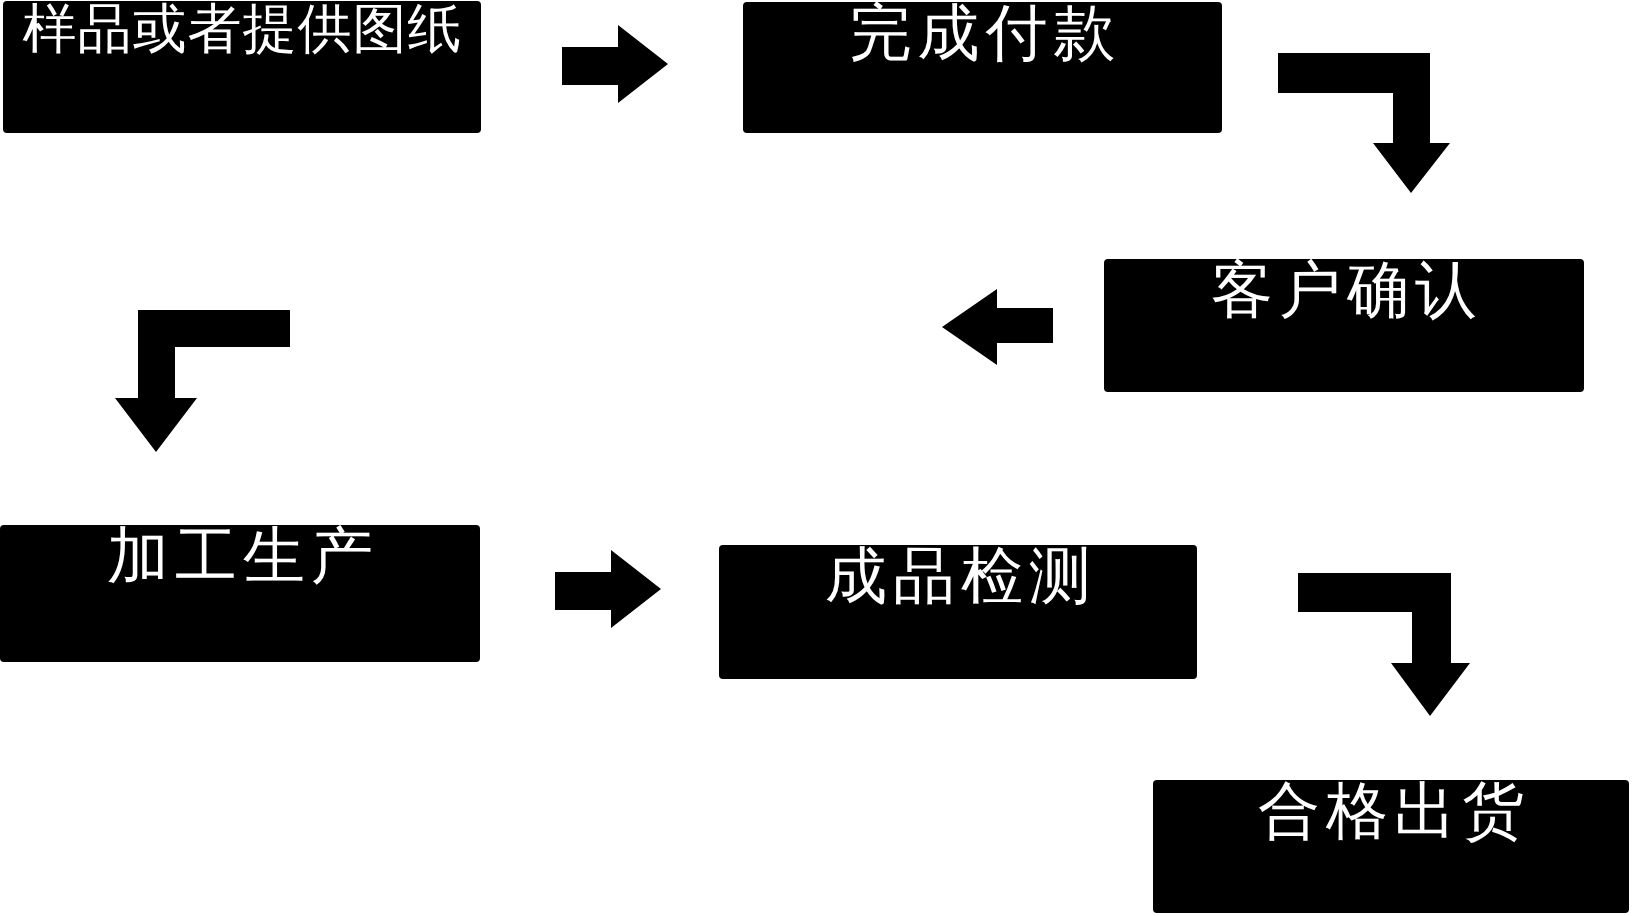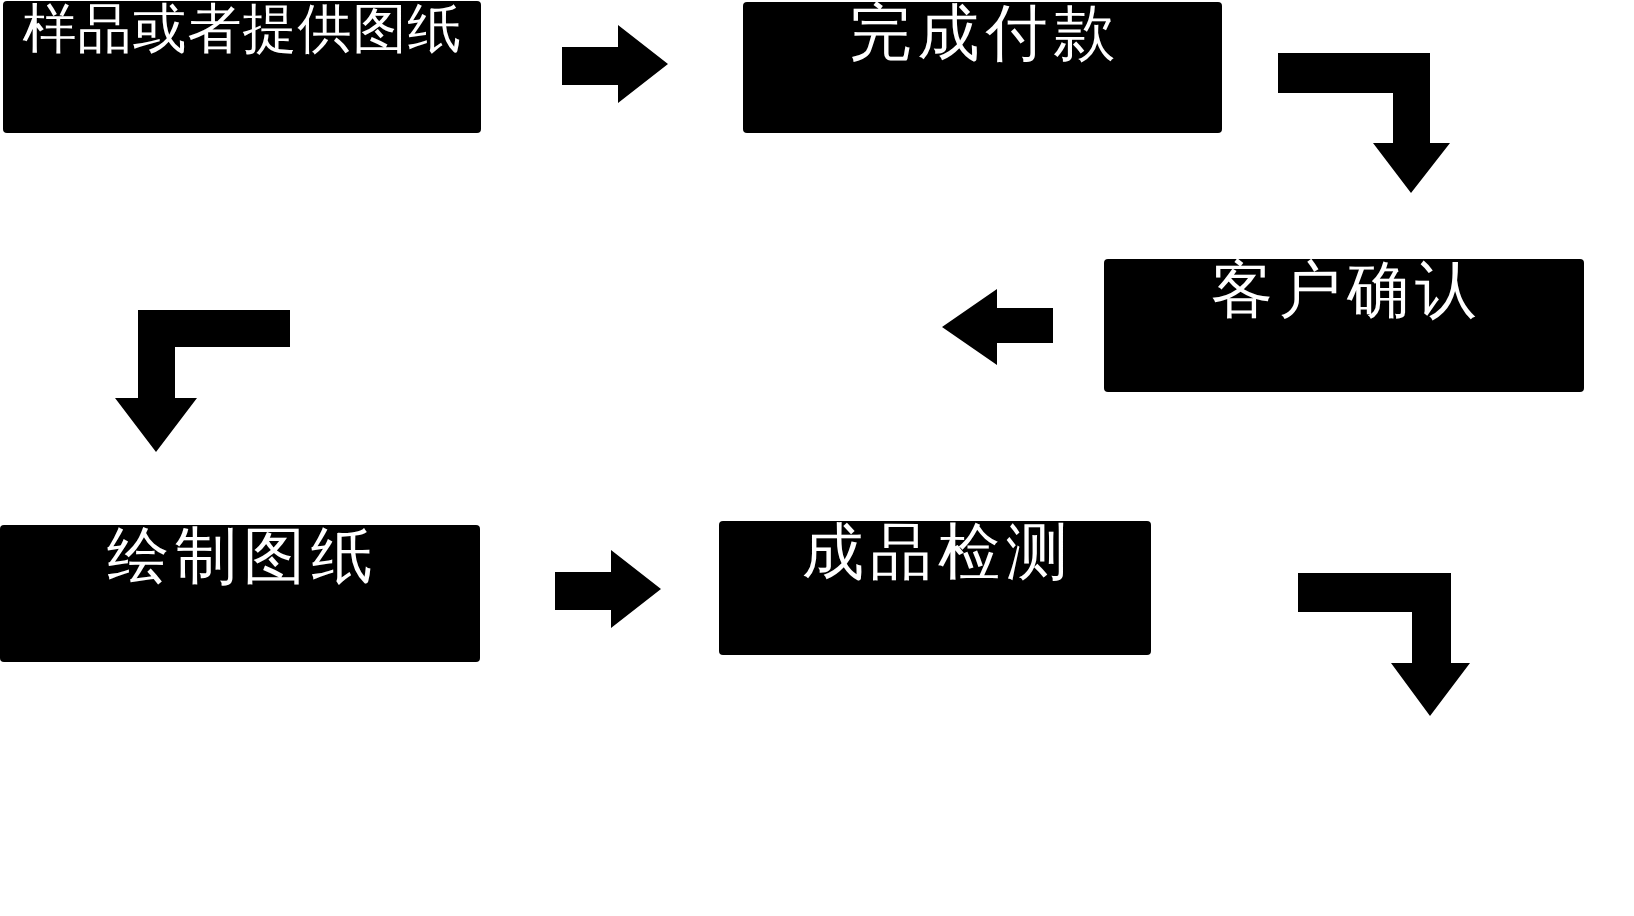--- a/index.html
+++ b/index.html
@@ -75,29 +75,32 @@
 
   <svg class="arrow" style="left:942px; top:289px" width="111" height="76" viewBox="0 0 111 76" aria-hidden="true">
     <polygon points="111,19 55,19 55,0 0,38 55,76 55,54 111,54"></polygon>
   </svg>
 
   <div class="node" style="left:1104px; top:259px; width:480px; height:133px">
     <span class="lbl">客户确认</span>
   </div>
 
   <div class="node" style="left:0px; top:525px; width:480px; height:137px">
-    <span class="lbl">绘制图纸</span>
+    <span class="lbl">加工生产</span>
   </div>
 
   <svg class="arrow" style="left:555px; top:550px" width="106" height="78" viewBox="0 0 106 78" aria-hidden="true">
     <polygon points="0,22 56,22 56,0 106,39 56,78 56,60 0,60"></polygon>
   </svg>
 
-  <div class="node" style="left:719px; top:521px; width:432px; height:134px">
+  <div class="node" style="left:719px; top:545px; width:478px; height:134px">
     <span class="lbl">成品检测</span>
   </div>
 
   <svg class="arrow" style="left:1298px; top:573px" width="172" height="143" viewBox="0 0 172 143" aria-hidden="true">
     <polygon points="0,0 153,0 153,90 172,90 132,143 93,90 114,90 114,39 0,39"></polygon>
   </svg>
 
+  <div class="node" style="left:1153px; top:780px; width:476px; height:133px">
+    <span class="lbl">合格出货</span>
+  </div>
 
 </div>
 
 </body></html>

